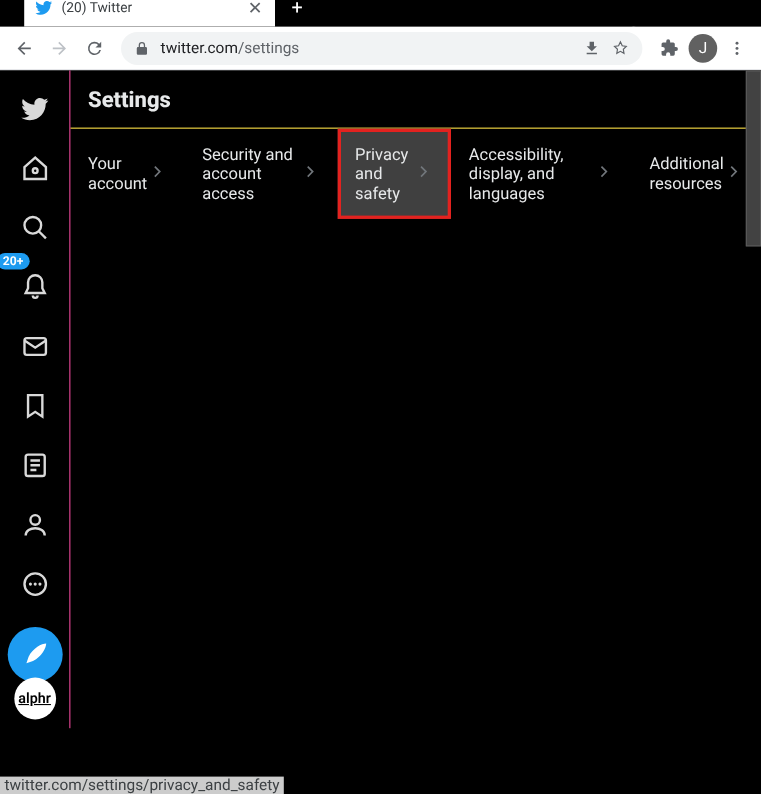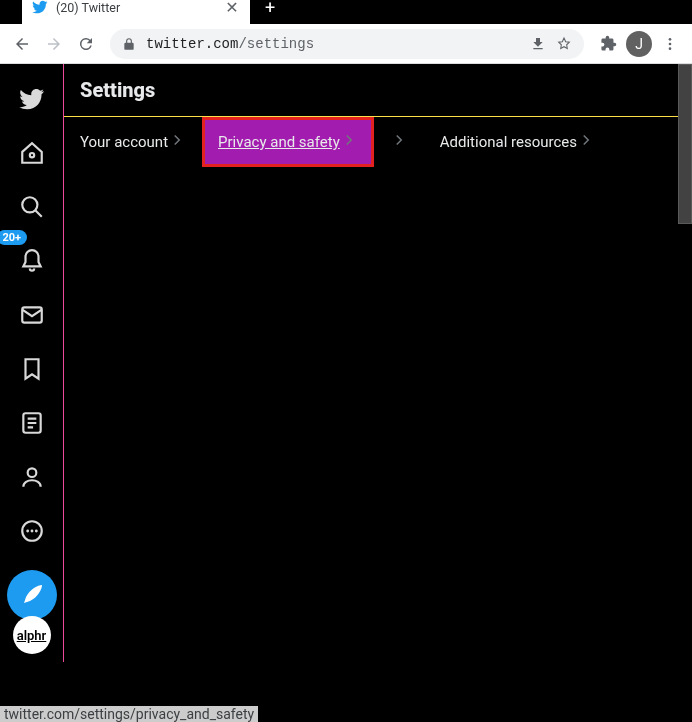--- a/index.html
+++ b/index.html
@@ -4,54 +4,54 @@
   <style>
     * { margin: 0; padding: 0; box-sizing: border-box; }
     body { font-family: -apple-system, BlinkMacSystemFont, "Segoe UI", Roboto, Helvetica, Arial, sans-serif; background: #000; overflow: hidden; width: 692px; height: 722px; }
     
     
     .titlebar { background: #000; height: 32px; display: flex; align-items: center; justify-content: flex-end; padding: 0 8px; }
     .win-btn { width: 28px; height: 28px; display: flex; align-items: center; justify-content: center; color: #fff; cursor: pointer; }
     .win-badge { width: 16px; height: 16px; background: #fff; border-radius: 50%; display: flex; align-items: center; justify-content: center; margin-right: 16px; }
     
     
-    .tabbar { background: #000; height: 24px; display: flex; align-items: flex-end; padding-left: 8px; position: relative; top: -32px; margin-bottom: -32px; pointer-events: none; margin-left: 14px; }
+    .tabbar { background: #000; height: 24px; display: flex; align-items: flex-end; padding-left: 22px; position: relative; top: -32px; margin-bottom: -32px; pointer-events: none; }
     .tabbar > * { pointer-events: auto; }
     .tab { background: #fff; height: 34px; width: 228px; border-radius: 10px 10px 0 0; display: flex; align-items: center; padding: 0 10px; gap: 8px; position: relative; }
     .tab-favicon { width: 16px; height: 16px; }
     .tab-title { font-size: 12.5px; color: #3c4043; flex: 1; white-space: nowrap; overflow: hidden; }
     .tab-close { color: #5f6368; cursor: pointer; font-size: 16px; width: 16px; text-align: center; }
     .newtab { color: #fff; width: 28px; height: 28px; display: flex; align-items: center; justify-content: center; margin-left: 6px; margin-bottom: 3px; cursor: pointer; font-size: 18px; }
     
     
     .toolbar { background: #fff; height: 40px; display: flex; align-items: center; padding: 0 8px; gap: 4px; border-bottom: 1px solid #dadce0; }
     .nav-btn { width: 28px; height: 28px; display: flex; align-items: center; justify-content: center; color: #5f6368; border-radius: 50%; cursor: pointer; }
     .nav-btn.disabled { color: #bdc1c6; }
     .omnibox { flex: 1; background: #f1f3f4; border-radius: 16px; height: 30px; display: flex; align-items: center; padding: 0 12px; gap: 10px; margin: 0 6px; }
     .omnibox .lock { color: #5f6368; }
-    .omnibox-text { font-size: 14px; color: #202124; flex: 1; font-family: Liberation Mono, monospace; }
+    .omnibox-text { font-size: 14px; color: #202124; flex: 1; }
     .omnibox-text .path { color: #5f6368; }
     .tb-icon { width: 28px; height: 28px; display: flex; align-items: center; justify-content: center; color: #5f6368; cursor: pointer; }
     .avatar { width: 26px; height: 26px; border-radius: 50%; background: #616161; color: #fff; display: flex; align-items: center; justify-content: center; font-size: 14px; }
     
     
     .app { display: flex; height: 598px; background: #000; position: relative; }
     .sidebar { width: 64px; display: flex; flex-direction: column; align-items: center; padding-top: 10px; gap: 4px; border-right: 1px solid #ec4899; position: relative; }
     .side-item { width: 50px; height: 50px; display: flex; align-items: center; justify-content: center; color: #d9d9d9; border-radius: 50%; cursor: pointer; position: relative; }
     .side-item svg { width: 26px; height: 26px; }
     .badge { position: absolute; top: -6px; left: -10px; background: #1d9bf0; color: #fff; font-size: 11px; font-weight: 700; padding: 1px 6px; border-radius: 10px; }
     .compose { width: 50px; height: 50px; background: #1d9bf0; border-radius: 50%; display: flex; align-items: center; justify-content: center; cursor: pointer; margin-top: 10px; }
     .compose svg { width: 24px; height: 24px; fill: #fff; }
     .alphr { width: 38px; height: 38px; background: #fff; border-radius: 50%; display: flex; align-items: center; justify-content: center; color: #000; font-weight: 600; font-size: 13px; position: absolute; bottom: 8px; text-decoration: underline; }
     
     .main { flex: 1; display: flex; flex-direction: column; }
     .main-header { padding: 14px 16px; font-size: 20px; font-weight: 800; color: #e7e9ea; border-bottom: 1px solid #fde047; }
     .settings-list { display: flex; flex-direction: row; }
     .setting-row { display: flex; align-items: center; justify-content: space-between; padding: 14px 16px; color: #e7e9ea; font-size: 15px; cursor: pointer; }
-    .setting-row.active { background: #a21caf; text-decoration: underline; }
+    .setting-row.active { background: #404040; }
     .setting-row.highlighted { outline: 3px solid #e3221f; outline-offset: -3px; }
     .chev { color: #71767b; }
     
     .scrollbar { position: absolute; right: 0; top: 0; width: 14px; height: 160px; background: #424242; border: 1px solid #5a5a5a; }
     
     .statusbar { height: 16px; background: #cccccc; color: #3c4043; font-size: 14px; display: flex; align-items: center; padding: 0 4px; position: absolute; bottom: 0; left: 0; }
   </style>
 </head>
 <body>
 
@@ -204,27 +204,34 @@
 
   <div class="main">
     <div class="main-header">Settings</div>
     <div class="settings-list" id="settings-list">
         <div class="setting-row">
           <span>Your account</span>
           <span class="chev"><svg width="18" height="18" viewBox="0 0 24 24">
               <path d="M9 6l6 6-6 6" fill="none" stroke="currentColor" stroke-width="2"></path>
             </svg></span>
         </div>
+        <div class="setting-row">
+          <span>Security and account access</span>
+          <span class="chev"><svg width="18" height="18" viewBox="0 0 24 24">
+              <path d="M9 6l6 6-6 6" fill="none" stroke="currentColor" stroke-width="2"></path>
+            </svg></span>
+        </div>
         <div class="setting-row active highlighted">
           <span>Privacy and safety</span>
           <span class="chev"><svg width="18" height="18" viewBox="0 0 24 24">
               <path d="M9 6l6 6-6 6" fill="none" stroke="currentColor" stroke-width="2"></path>
             </svg></span>
         </div>
         <div class="setting-row">
+          <span>Accessibility, display, and languages</span>
           <span class="chev"><svg width="18" height="18" viewBox="0 0 24 24">
               <path d="M9 6l6 6-6 6" fill="none" stroke="currentColor" stroke-width="2"></path>
             </svg></span>
         </div>
         <div class="setting-row">
           <span>Additional resources</span>
           <span class="chev"><svg width="18" height="18" viewBox="0 0 24 24">
               <path d="M9 6l6 6-6 6" fill="none" stroke="currentColor" stroke-width="2"></path>
             </svg></span>
         </div>

